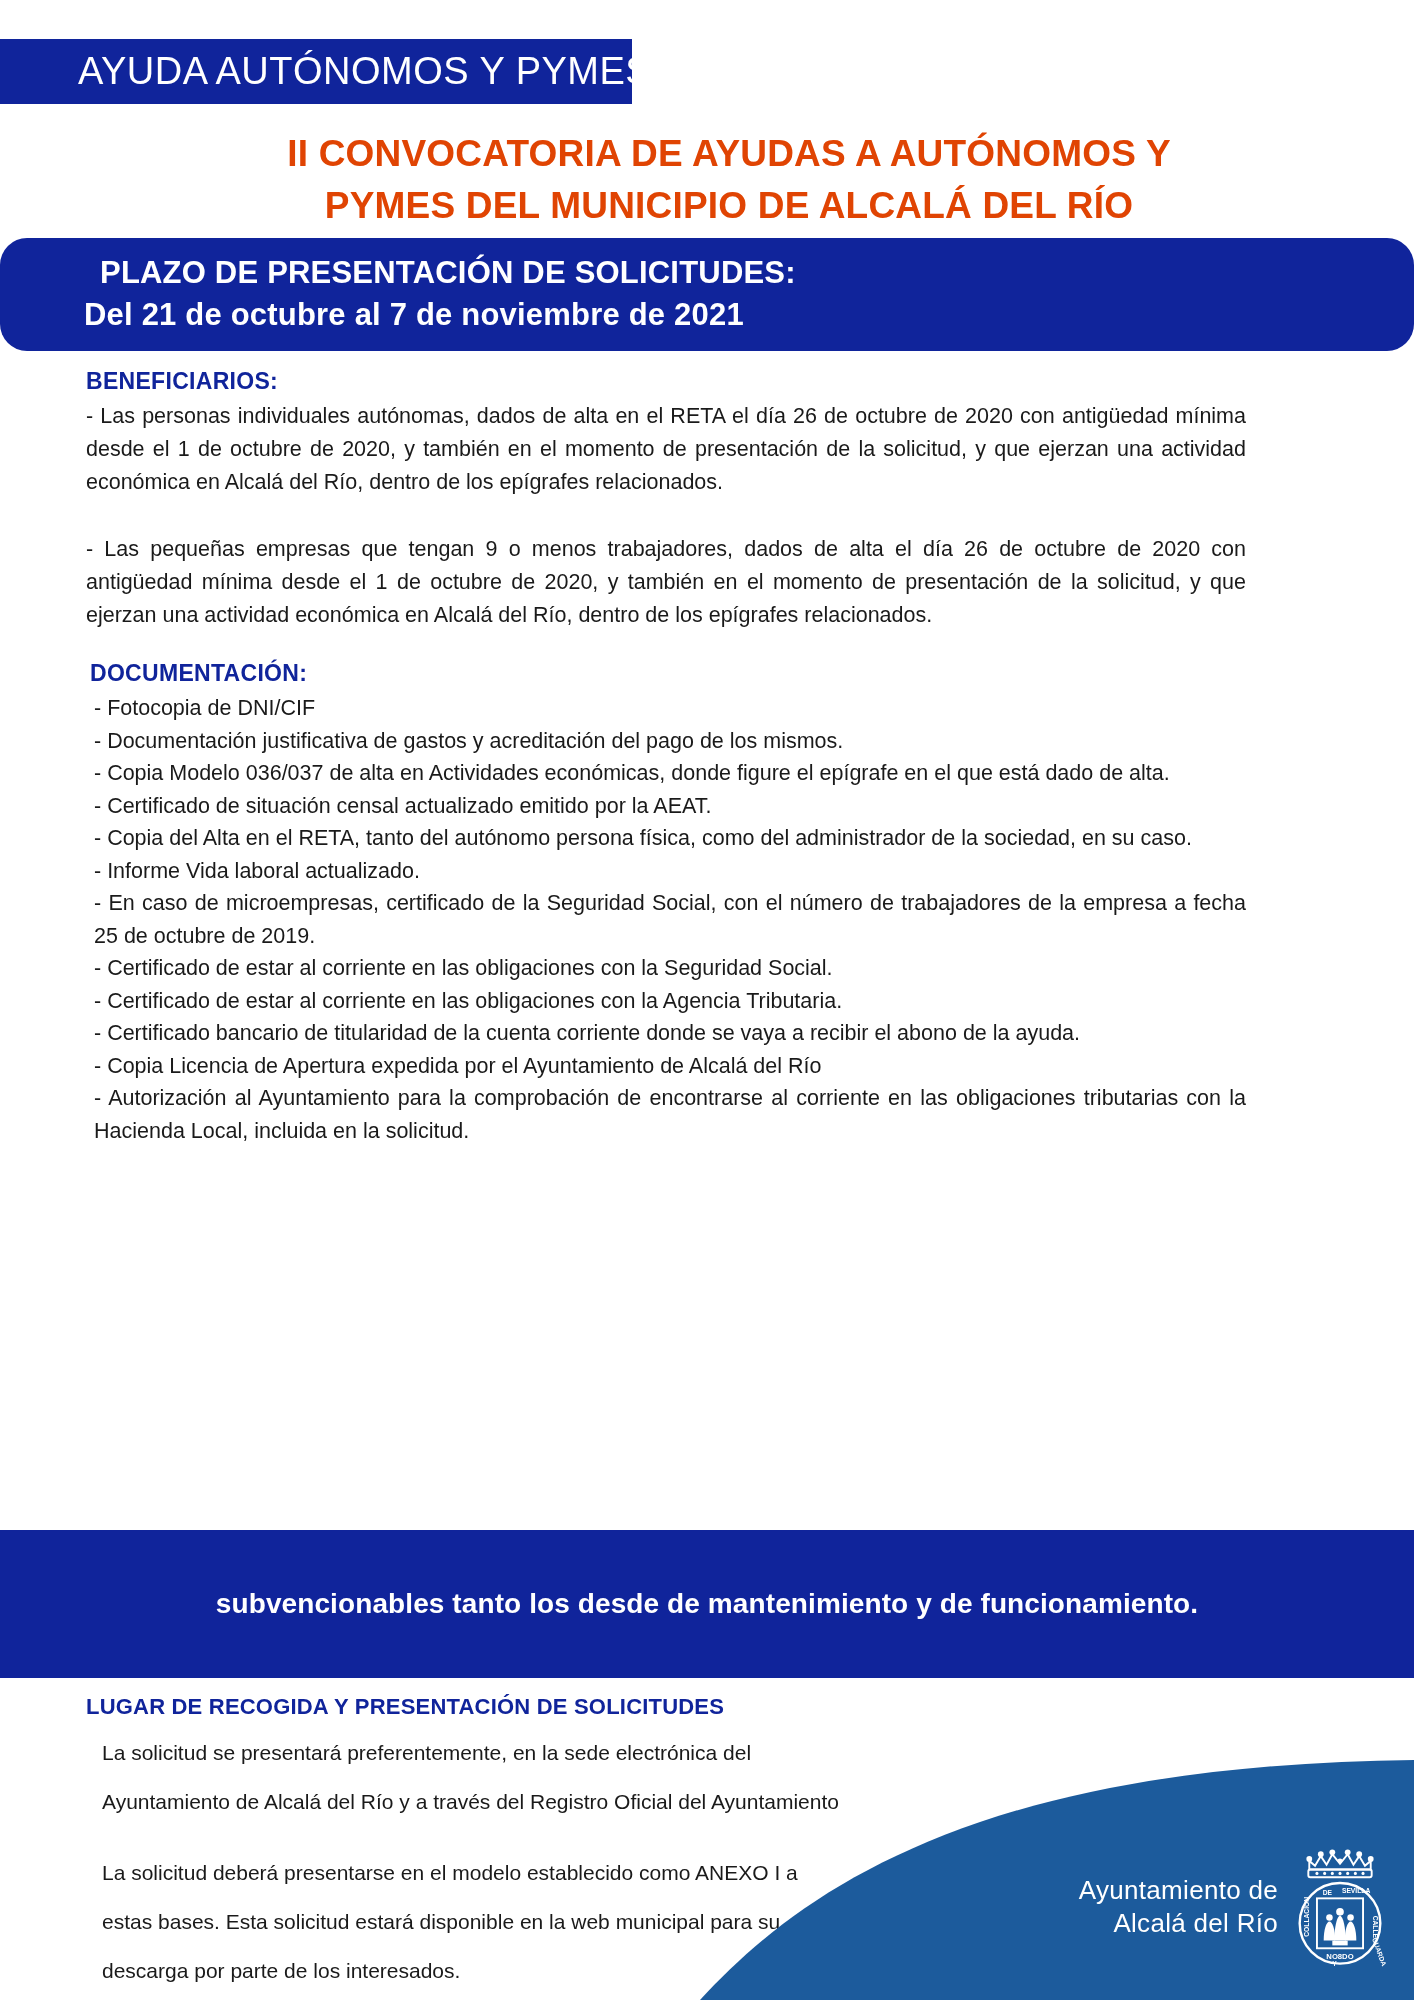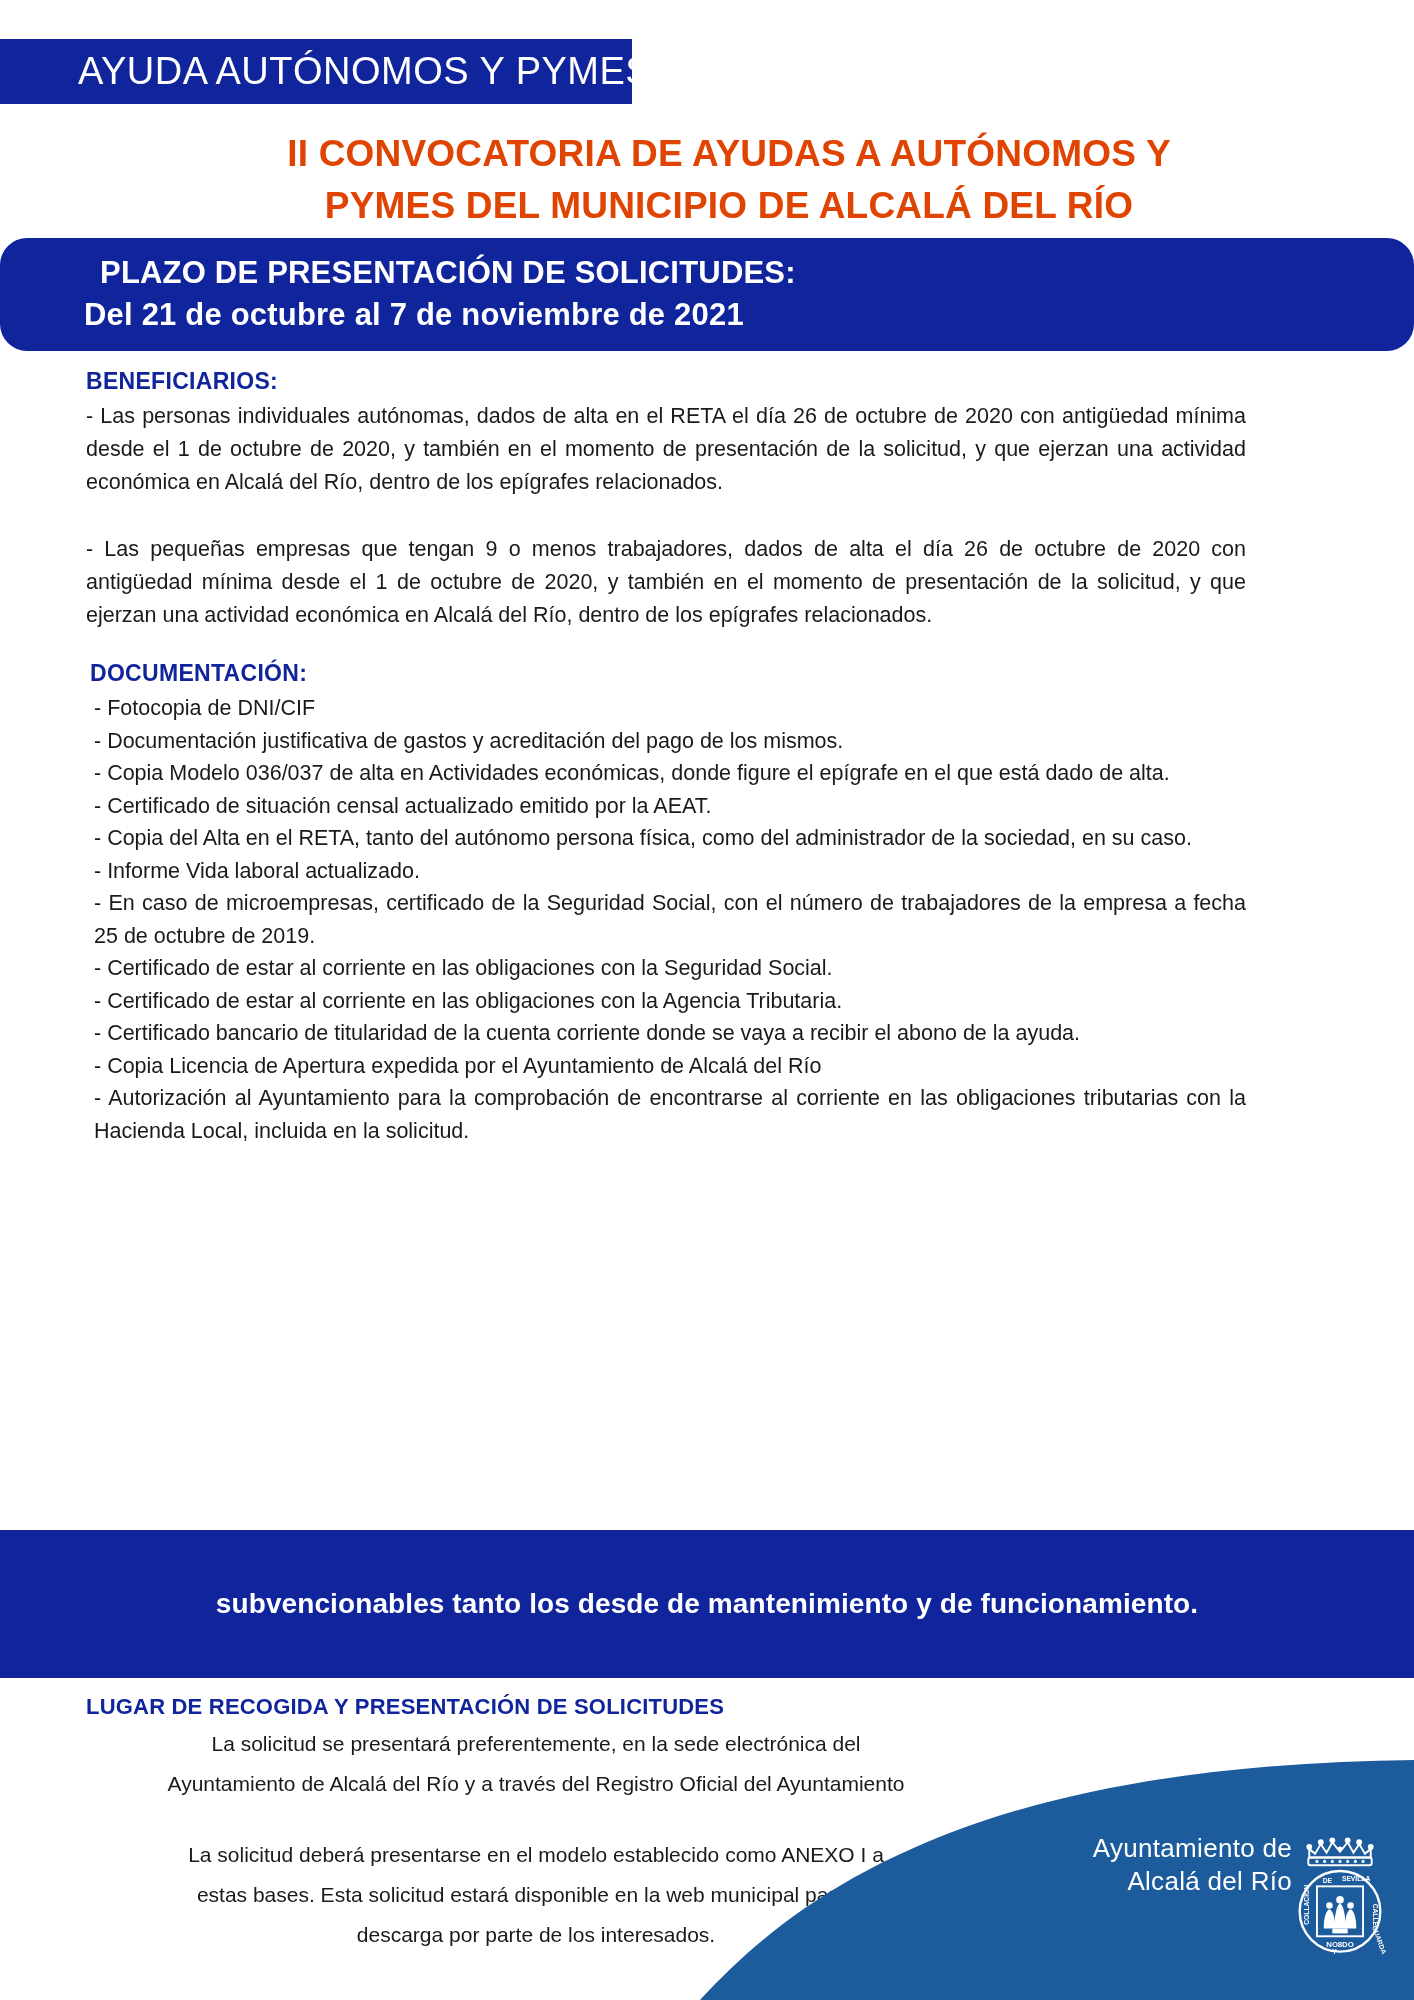--- a/index.html
+++ b/index.html
@@ -150,40 +150,41 @@
   .bottom-head {
     color: #10249B;
     font-size: 22px;
     font-weight: bold;
     letter-spacing: 0.2px;
     margin: 0 0 4px 0;
   }
   .bottom-para {
     font-size: 21px;
     line-height: 33px;
-    margin: 7px;
+    margin: 16px;
     color: #1a1a1a;
-    text-align: center;
   }
   .bottom-para.second { margin-top: 38px; }
 
   
   .footer-wave {
     position: absolute;
     left: 0;
     top: 1760px;
     width: 1414px;
     height: 240px;
     pointer-events: none;
   }
   .logo-area {
     position: absolute;
     right: 26px;
-    bottom: 42px;
+    bottom: 30px;
     display: flex;
+    align-items: center;
+    gap: 14px;
   }
   .logo-text {
     color: #ffffff;
     text-align: right;
     font-size: 26px;
     line-height: 33px;
     font-weight: 300;
     letter-spacing: 0.3px;
   }
   .crest { width: 96px; height: 126px; }

